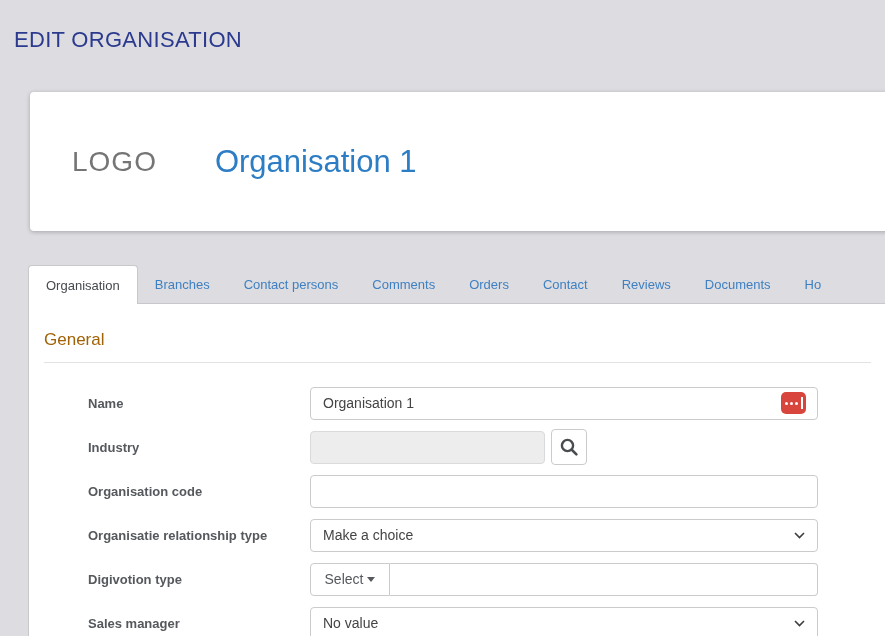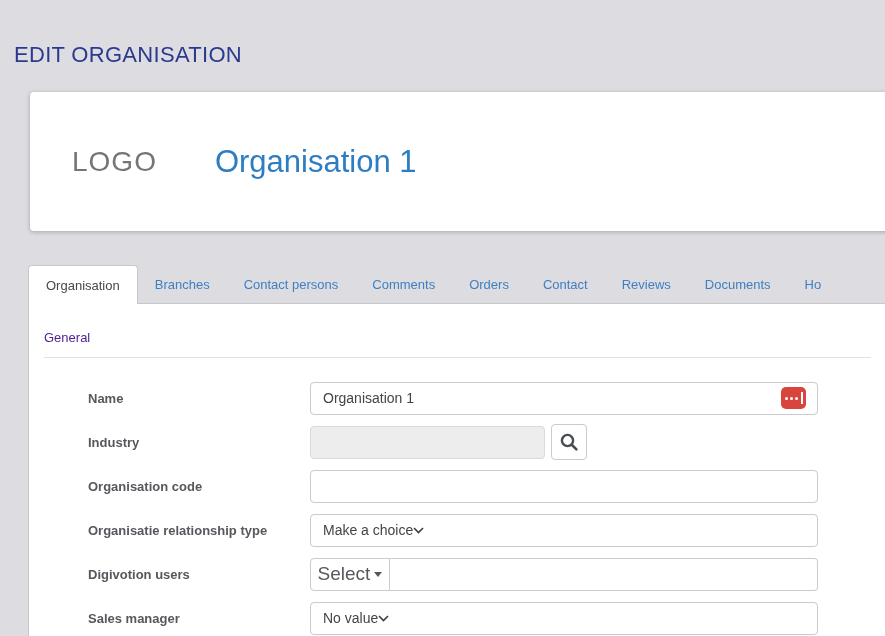--- a/index.html
+++ b/index.html
@@ -5,21 +5,21 @@
   * { box-sizing: border-box; margin: 0; padding: 0; }
   html, body { width: 885px; height: 636px; }
   body {
     position: relative;
     background: #dcdce1;
     overflow: hidden;
     font-family: "Liberation Sans", sans-serif;
   }
 
   
-  .app-header { padding: 42px 0 0 14px; }
+  .app-header { padding: 27px 0 0 14px; }
   .page-title {
     font-size: 22px;
     font-weight: 500;
     letter-spacing: .3px;
     color: #2b3a8e;
   }
 
   
   .org-card {
     position: absolute;
@@ -72,21 +72,21 @@
   
   .panel {
     position: absolute;
     left: 28px; top: 303px; right: 0; bottom: 0;
     background: #fff;
     border-top: 1px solid #c6c8ca;
     border-left: 1px solid #c6c8ca;
     z-index: 1;
   }
   .panel-inner { padding: 26px 14px 0 15px; }
-  .section-heading { font-size: 13px; color: #4c1d95; }
+  .section-heading { font-size: 17px; color: #a16207; }
   .section-divider {
     border: none;
     border-top: 1px solid #e2e2e4;
     margin-top: 12px;
   }
 
   
   .form { margin-top: 18px; }
   .form-row { display: flex; align-items: center; height: 44px; }
   .form-label {
@@ -146,37 +146,38 @@
     cursor: pointer;
   }
 
   .select-box {
     width: 508px; height: 33px;
     border: 1px solid #c9cbcd;
     border-radius: 4px;
     background: #fff;
     display: flex;
     align-items: center;
+    justify-content: space-between;
     padding: 0 12px;
     font-size: 14px;
     color: #444;
     cursor: pointer;
   }
 
   .input-group { display: flex; width: 508px; height: 33px; }
   .select-btn {
     width: 80px;
     border: 1px solid #c9cbcd;
     border-radius: 4px 0 0 4px;
     background: #fff;
     display: flex;
     align-items: center;
     justify-content: center;
     gap: 4px;
-    font-size: 19px;
+    font-size: 14px;
     color: #55595d;
     cursor: pointer;
   }
   .caret-down {
     width: 0; height: 0;
     border-left: 4px solid transparent;
     border-right: 4px solid transparent;
     border-top: 5px solid #55595d;
   }
   .group-input {
@@ -266,21 +267,21 @@
             <span style="display:flex">
               <svg width="11" height="7" viewBox="0 0 11 7">
                   <polyline points="1,1 5.5,5.6 10,1" fill="none" stroke="#3c3f42" stroke-width="1.6"></polyline>
                 </svg>
             </span>
           </div>
         </div>
       </div>
 
       <div class="form-row">
-        <div class="form-label">Digivotion users</div>
+        <div class="form-label">Digivotion type</div>
         <div class="controls">
           <div class="input-group">
             <div class="select-btn">
               <span>Select</span>
               <span class="caret-down"></span>
             </div>
             <input class="group-input" type="text" value="" style="">
           </div>
         </div>
       </div>

